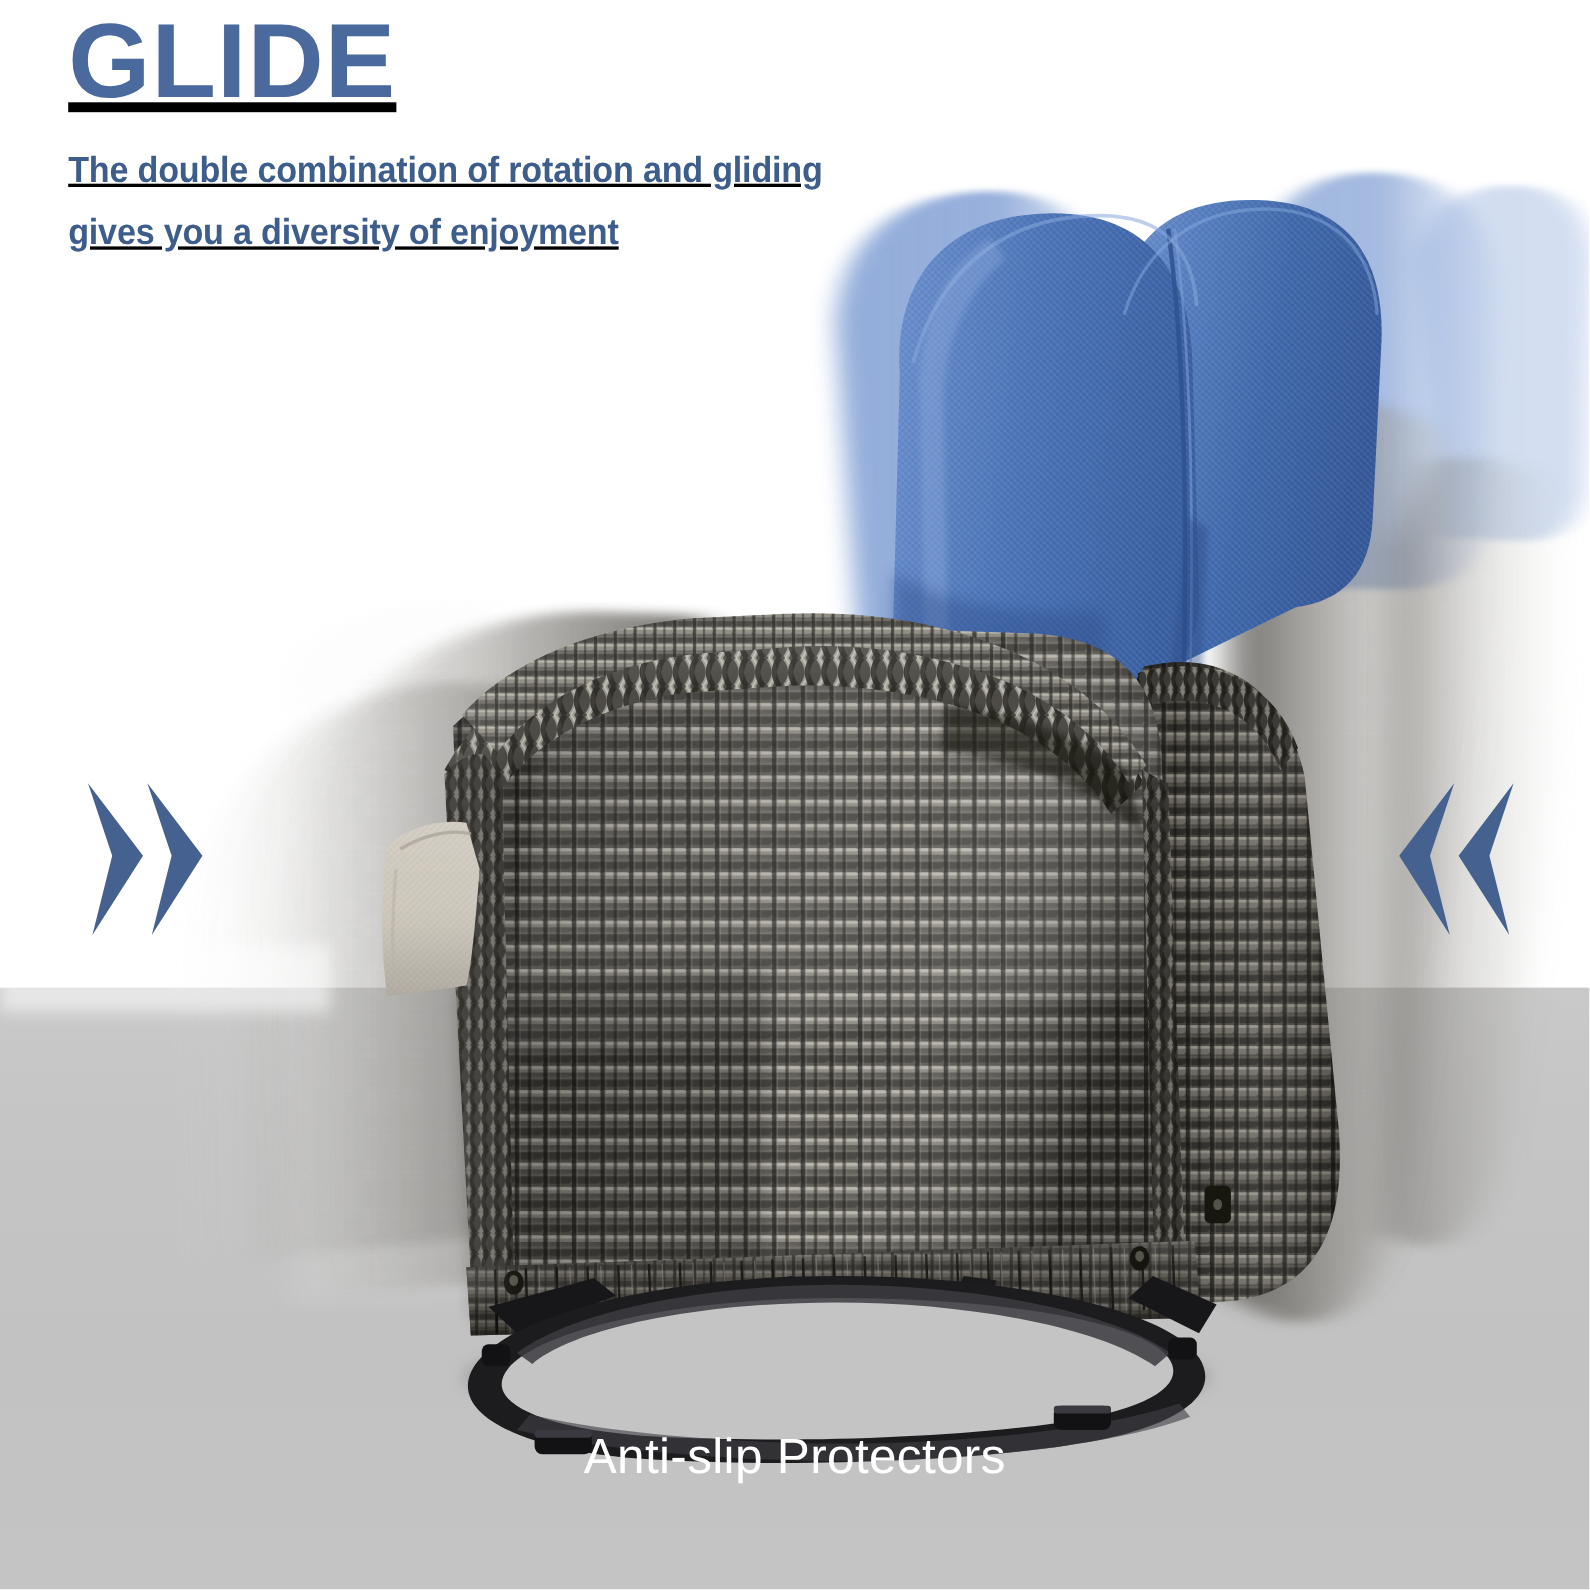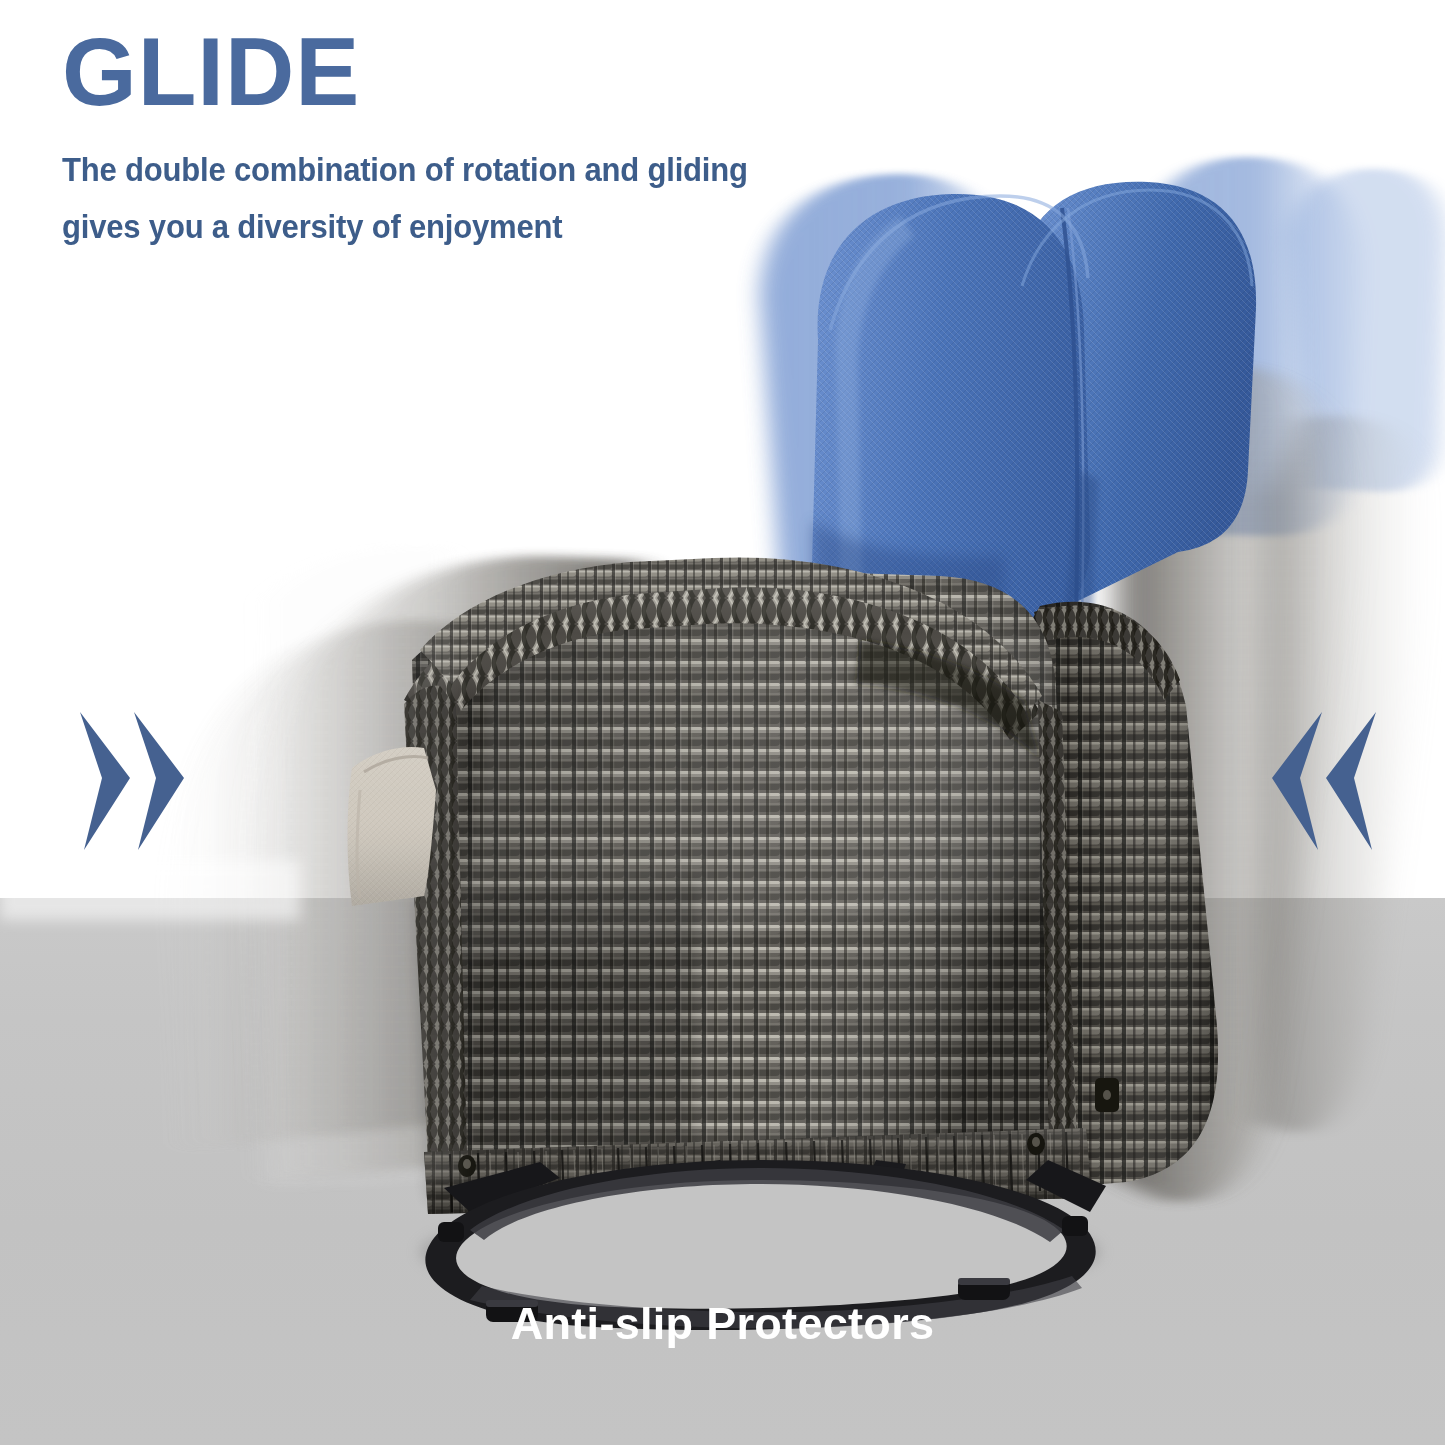--- a/index.html
+++ b/index.html
@@ -19,22 +19,23 @@
     position:absolute;left:0;top:898px;width:1445px;height:547px;
     background:#c4c4c4;
   }
   #floor-sheen{
     position:absolute;left:0;top:898px;width:1445px;height:547px;
     background:linear-gradient(180deg,#c9c9c9 0%,#c5c5c5 22%,#c2c2c2 60%,#c4c4c4 100%);
   }
 
   
   #headline{
-    position:absolute;left:62px;top:24px;width:900px;
+    position:absolute;left:62px;top:8px;width:900px;
     z-index:40;
+    text-decoration:underline;
   }
   #title{
     font-size:96px;line-height:1.0;
     font-weight:700;
     letter-spacing:1px;
     color:#4a6a9e;
     margin:0;
     font-family:"Liberation Sans",sans-serif;
   }
   #subtitle{
@@ -53,21 +54,21 @@
   
   .chev-group{position:absolute;z-index:40;}
   #chev-left{left:72px;top:706px;}
   #chev-right{left:1262px;top:706px;}
   .chev{display:block;}
 
   
   #caption{
     position:absolute;left:0;top:1298px;width:1445px;
     text-align:center;z-index:45;
-    font-size:45px;font-weight:700;color:#ffffff;
+    font-size:45px;font-weight:400;color:#ffffff;
     letter-spacing:0.3px;
     font-family:"Liberation Sans",sans-serif;
   }
 
   
   #art{position:absolute;left:0;top:0;width:1445px;height:1445px;z-index:20;}
 </style>
 </head>
 <body>
 

